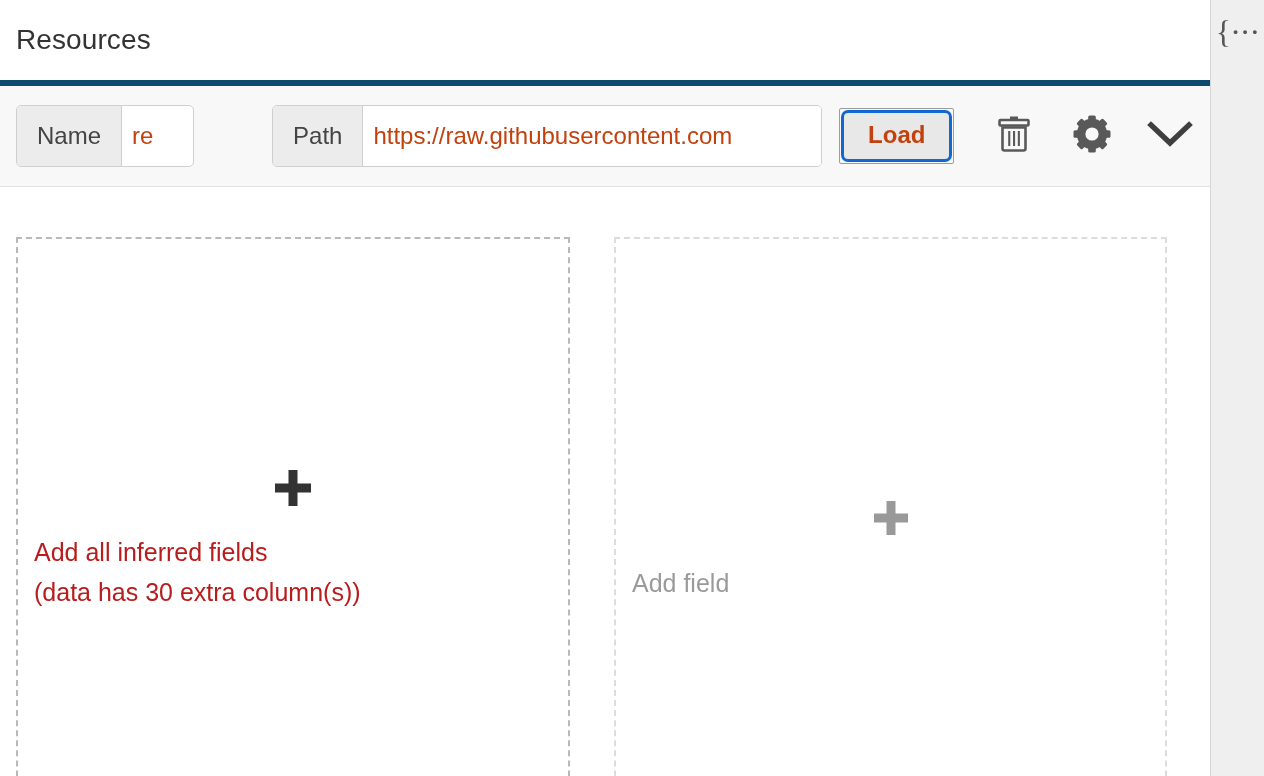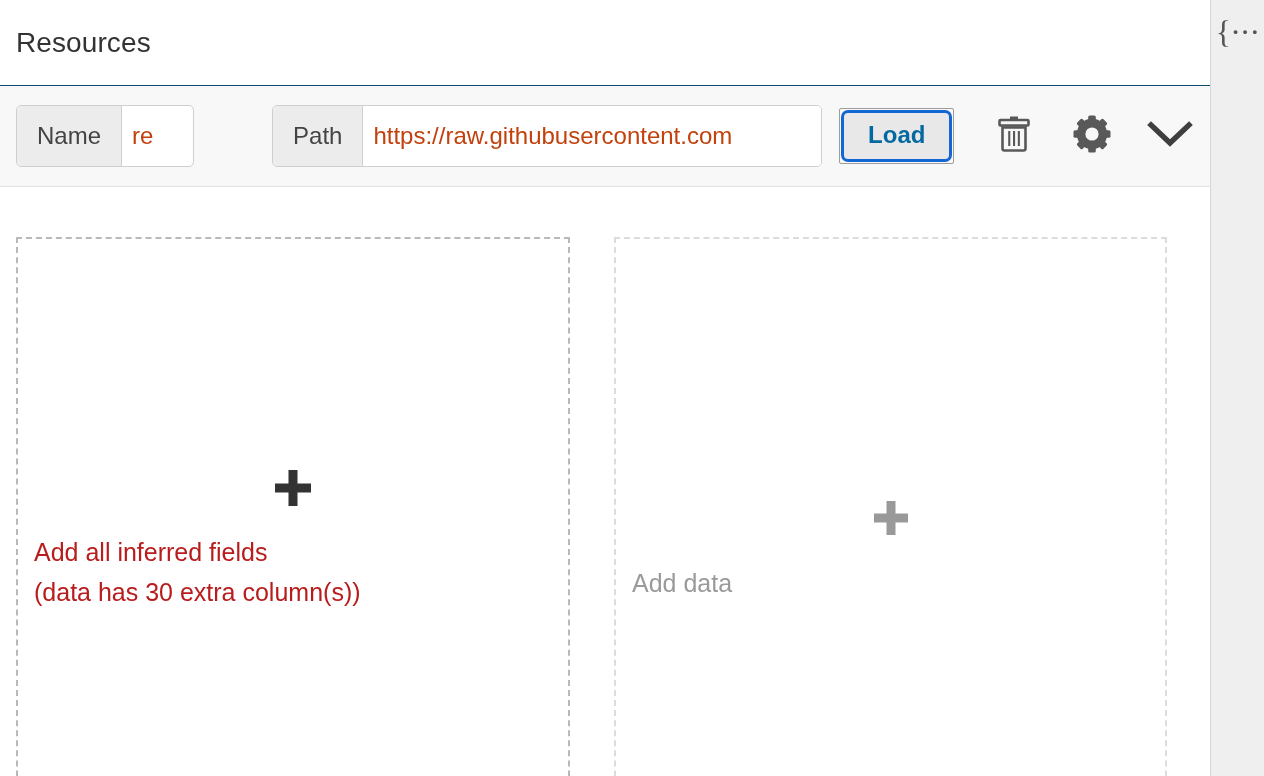--- a/index.html
+++ b/index.html
@@ -30,21 +30,21 @@
     display: flex;
     flex-direction: column;
     overflow: hidden;
   }
 
   
   .header {
     height: 86px;
     flex: 0 0 86px;
     background: #ffffff;
-    border-bottom: 1px solid #0c4a6e;
+    border-bottom: 6px solid #0c4a6e;
     display: flex;
     align-items: center;
     padding: 0 16px;
   }
   .header-title {
     font-size: 28px;
     color: #333333;
     font-weight: 400;
     letter-spacing: 0.1px;
     line-height: 1;
@@ -104,21 +104,21 @@
     border: 1px solid #9c9c9c;
     padding: 1px;
     border-radius: 2px;
     background: #f8f8f8;
   }
   .load-btn {
     display: block;
     font-family: "Liberation Sans", sans-serif;
     font-size: 24px;
     font-weight: bold;
-    color: #0369a1;
+    color: #c2410c;
     background: #e8e8e8;
     border: 3px solid #1267d2;
     border-radius: 7px;
     padding: 10px 24px 12px;
     line-height: 1;
     cursor: pointer;
     text-align: right;
   }
 
   
@@ -304,21 +304,21 @@
       </div>
 
       <div class="drop-panel panel-addfield">
         <div class="panel-inner">
           <span class="plus">
             <svg width="38" height="38" viewBox="0 0 38 38">
               <rect x="14.5" y="2" width="9" height="34" fill="#999999"></rect>
               <rect x="2" y="14.5" width="34" height="9" fill="#999999"></rect>
             </svg>
           </span>
-          <div class="panel-label">Add data</div>
+          <div class="panel-label">Add field</div>
         </div>
       </div>
 
     </div>
 
   </div>
 
   <div class="right-rail">
     <div class="rail-glyph">{···</div>
   </div>

